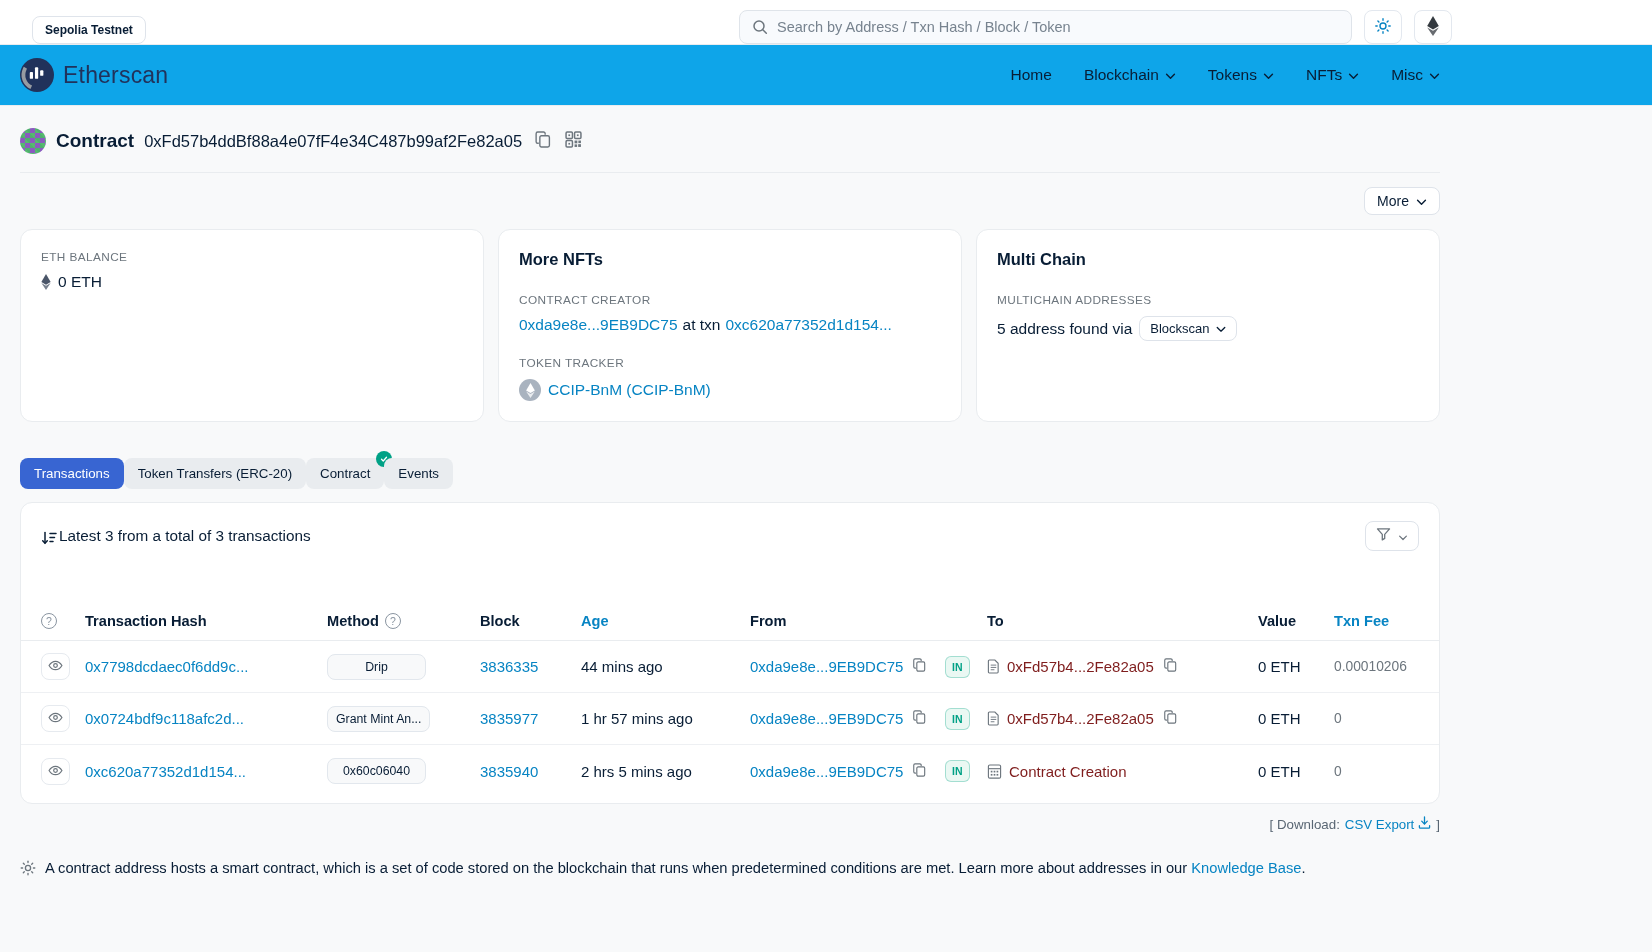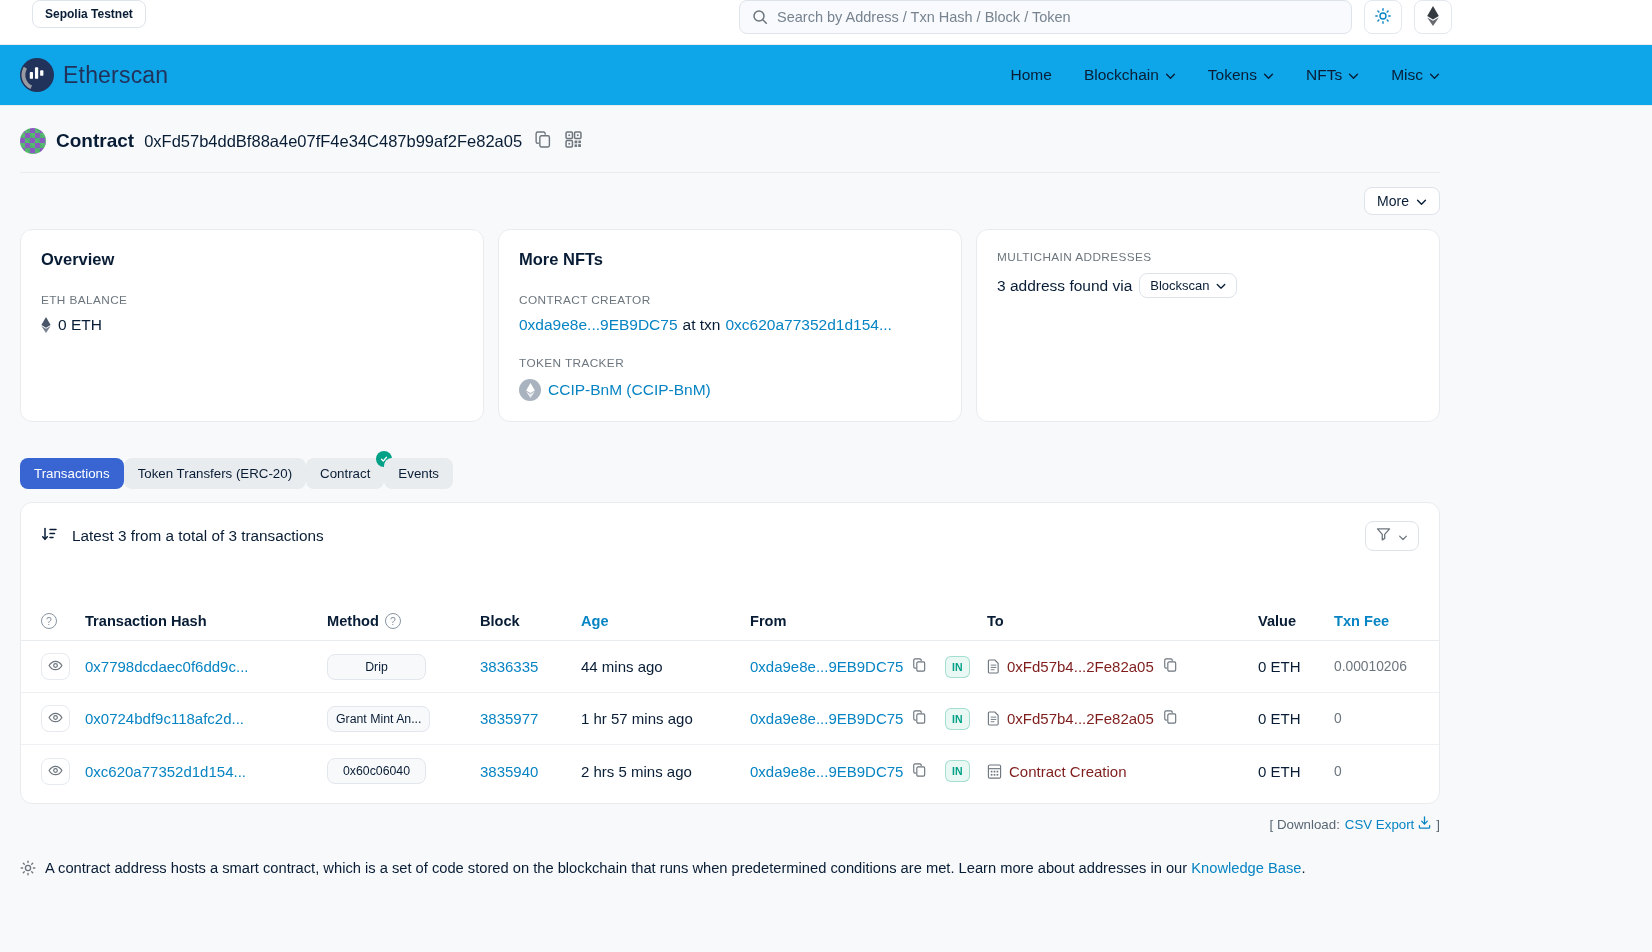--- a/index.html
+++ b/index.html
@@ -8,21 +8,21 @@
     font-family: "Liberation Sans", "DejaVu Sans", sans-serif;
     background: #f8f9fa;
     color: var(--text, #081d35);
     font-size: 15px;
   }
   a { text-decoration: none; color: var(--link, #0784c3); }
   .container { width: 1420px; margin-left: 20px; }
 
   
   .topbar { background: #fff; border-bottom: 1px solid #e9ecef; }
-  .topbar-inner { height: 44px; display: flex; align-items: flex-start; margin-left: 32px; }
+  .topbar-inner { height: 44px; display: flex; align-items: flex-end; margin-left: 32px; }
   .network-badge {
     border: 1px solid #dfe4eb; border-radius: 8px; background: #fff;
     padding: 6px 12px; font-size: 12px; font-weight: 700; color: #081d35; cursor: pointer;
   }
   .search-box {
     margin-left: auto; width: 613px; height: 34px;
     border: 1px solid #dfe4ea; background: #f8fafd; border-radius: 8px;
     display: flex; align-items: center; padding: 0 12px; gap: 9px; color: #77838f;
   }
   .search-box input {
@@ -94,21 +94,21 @@
   .tab.active { background: var(--primary, #3865d2); color: #fff; }
   .verified-dot {
     position: absolute; top: -7px; right: -8px; width: 16px; height: 16px;
     background: var(--green, #00a186); border-radius: 50%;
     display: flex; align-items: center; justify-content: center; color: #fff;
   }
 
   
   .table-card { margin-top: 13px; background: #fff; border: 1px solid #e9ecef; border-radius: 12px; padding: 18px 0 6px; }
   .table-top { display: flex; align-items: center; padding: 0 20px; margin-bottom: 50px; }
-  .summary { font-size: 15.3px; display: flex; align-items: flex-start; gap: 15px; color: #081d35; }
+  .summary { font-size: 15.3px; display: flex; align-items: flex-end; gap: 2px; color: #081d35; }
   .filter-btn { margin-left: auto; padding: 6px 10px; color: #6c757d; }
   .tx-grid {
     display: grid; align-items: center; padding: 0 20px;
     grid-template-columns: 44px 242px 153px 101px 169px 195px 42px 271px 76px 1fr;
   }
   .tx-header { height: 40px; font-weight: 700; font-size: 14.6px; border-bottom: 1px solid #e9ecef; }
   .tx-header .hcell { display: flex; align-items: center; gap: 6px; }
   .tx-row { height: 52px; border-bottom: 1px solid #eef0f3; font-size: 15px; }
   .tx-row:last-child { border-bottom: none; }
   .qmark {
@@ -343,21 +343,20 @@
     <button class="btn">
       <span>More</span>
       <span style="color:#081d35;"><svg width="11" height="7">
             <use href="#i-chev"></use>
           </svg></span>
     </button>
   </div>
 
   <div class="cards">
     <div class="card">
-      <div class="card-title">Overview</div>
       <div class="card-label">ETH BALANCE</div>
       <div class="card-value">
         <span class="gray-ico" style="color:#4a5568;">
             <svg width="10" height="16">
               <use href="#i-eth"></use>
             </svg>
           </span>
         <span>0 ETH</span>
       </div>
     </div>
@@ -379,23 +378,24 @@
               <svg width="9" height="15">
                 <use href="#i-eth"></use>
               </svg>
             </span>
           <a href="#">CCIP-BnM (CCIP-BnM)</a>
         </div>
       </div>
     </div>
 
     <div class="card">
+      <div class="card-title">Multi Chain</div>
       <div class="card-label">MULTICHAIN ADDRESSES</div>
       <div class="card-value">
-        <span style="font-size:15.5px;">3 address found via</span>
+        <span style="font-size:15.5px;">5 address found via</span>
         <button class="mini-btn">
           <span>Blockscan</span>
           <span><svg width="10" height="7">
                 <use href="#i-chev"></use>
               </svg></span>
         </button>
       </div>
     </div>
   </div>
 

